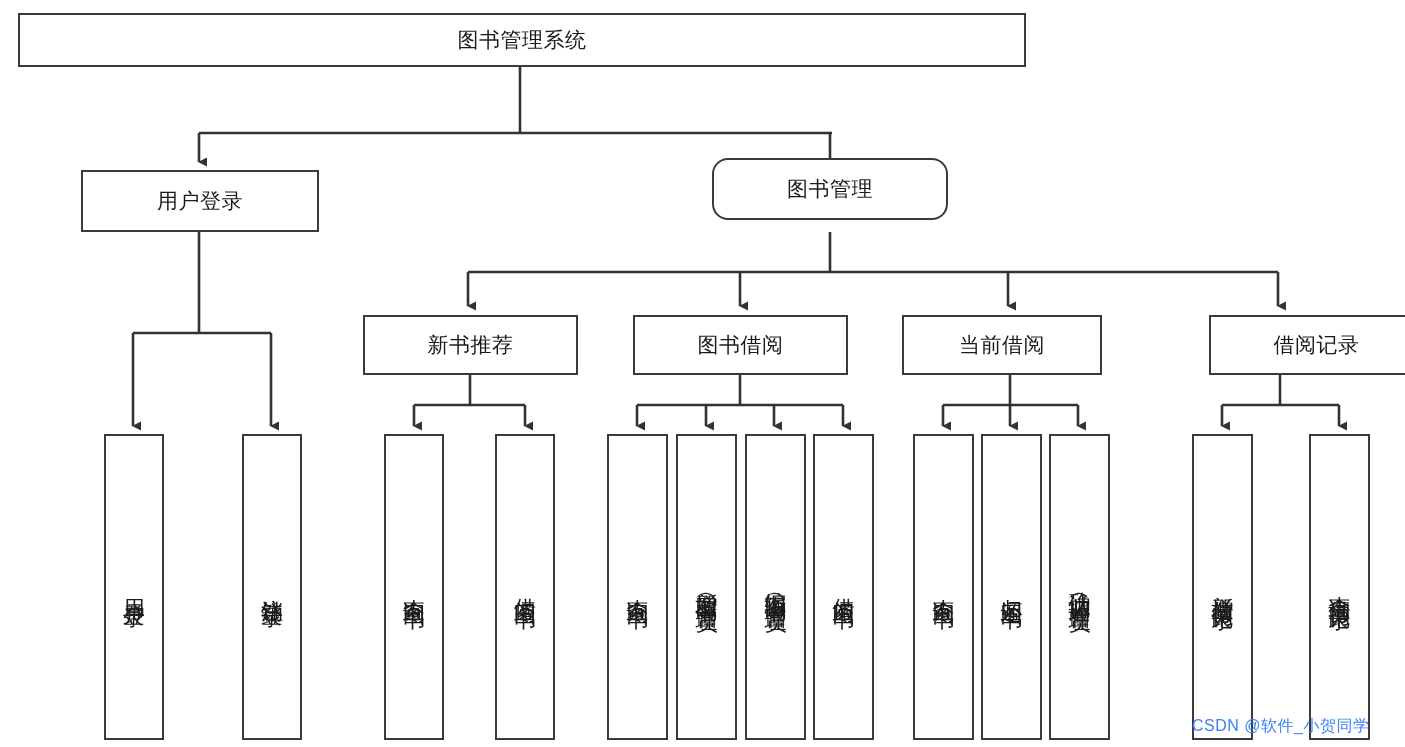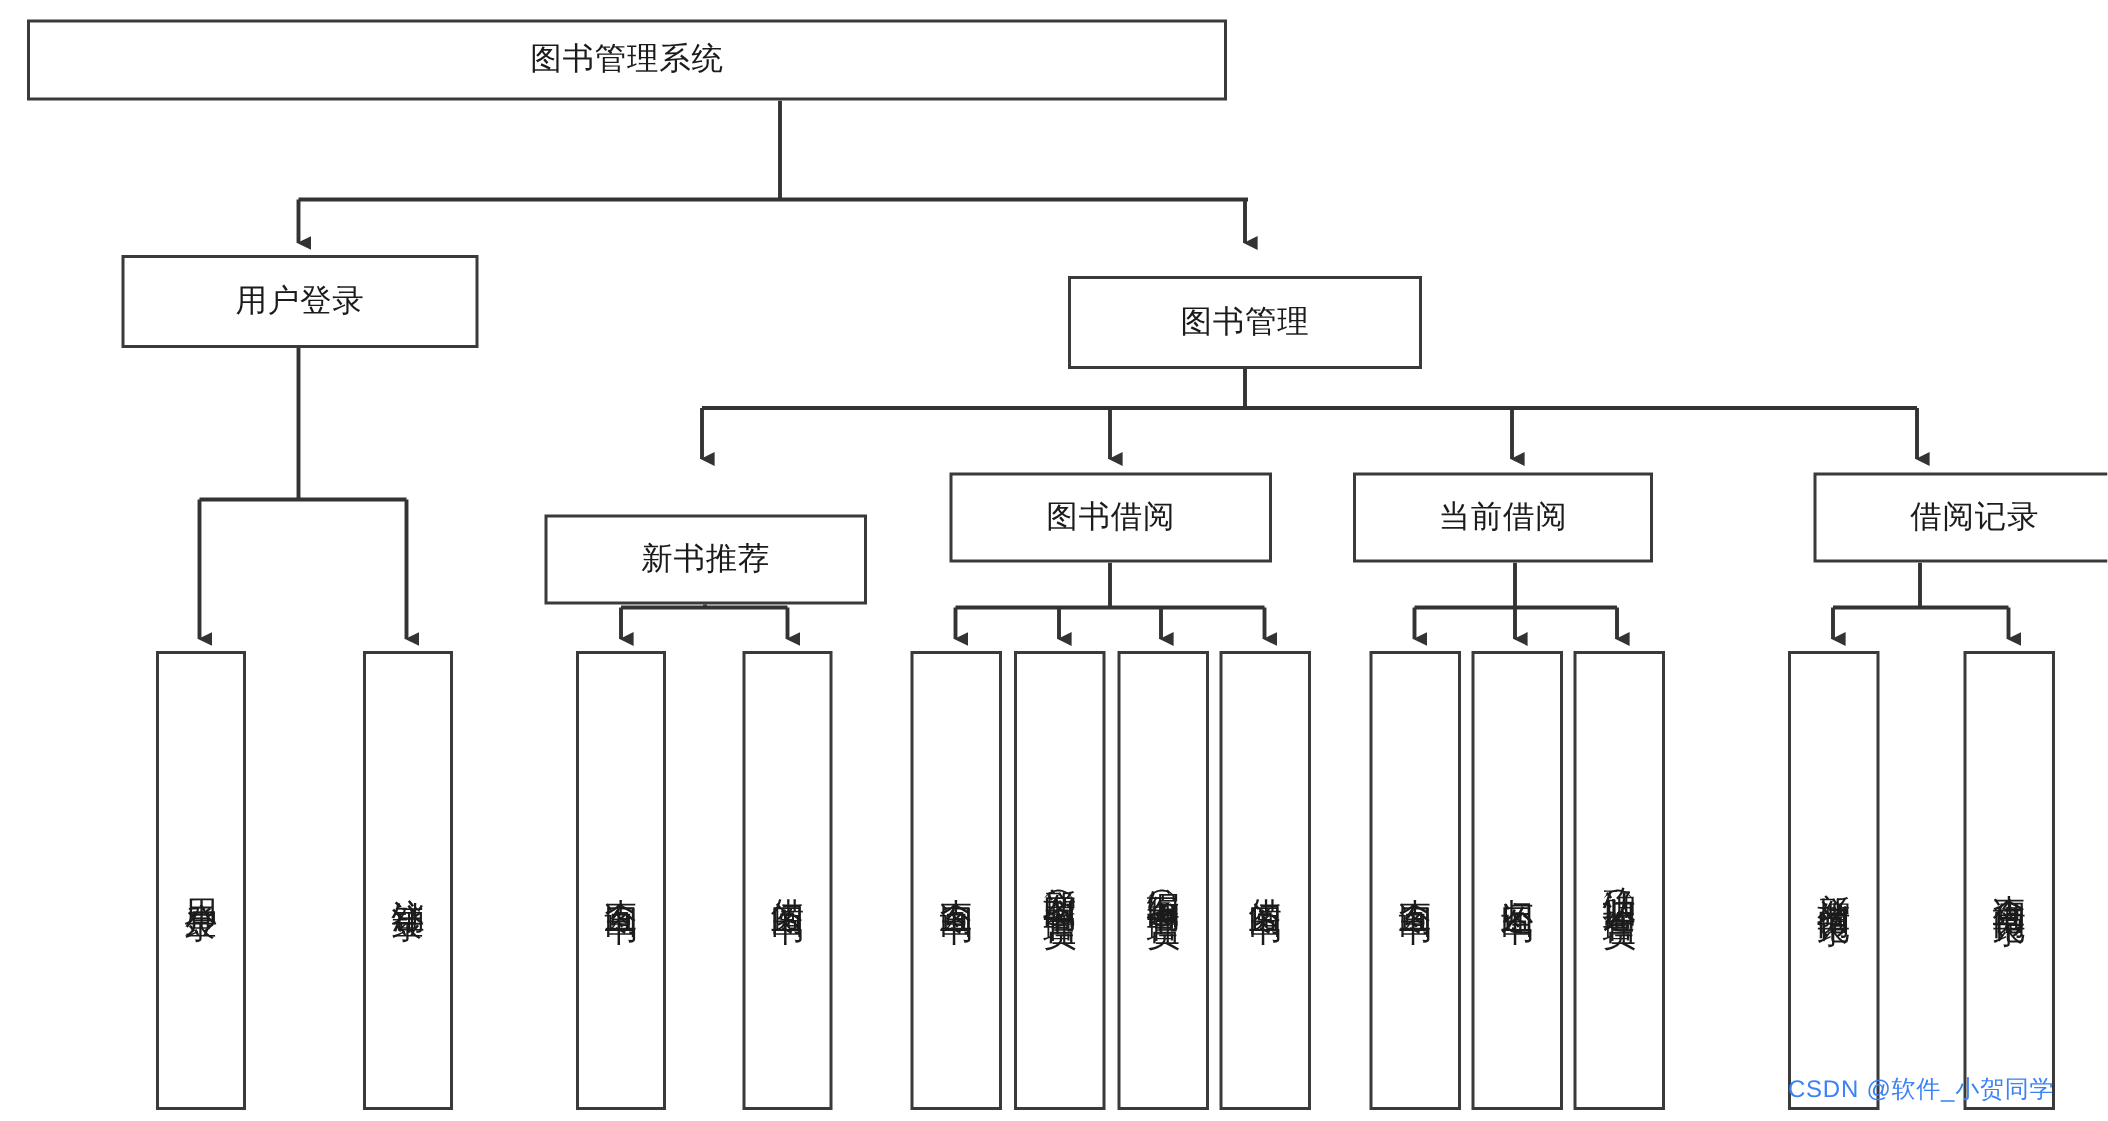--- a/index.html
+++ b/index.html
@@ -124,33 +124,33 @@
       <path d="M1010,405 L1010,426" marker-end="url(#arrowhead)"></path>
       <path d="M1078,405 L1078,426" marker-end="url(#arrowhead)"></path>
 
       <path d="M1280,375 L1280,405"></path>
       <path d="M1222,405 L1339,405"></path>
       <path d="M1222,405 L1222,426" marker-end="url(#arrowhead)"></path>
       <path d="M1339,405 L1339,426" marker-end="url(#arrowhead)"></path>
     </g>
   </svg>
 
-  <div class="node horiz" id="node-root" style="left:18px; top:13px; width:800px; height:54px;align-items:center;">
+  <div class="node horiz" id="node-root" style="left:18px; top:13px; width:1008px; height:54px;align-items:center;">
     <span class="label">图书管理系统</span>
   </div>
 
   <div class="node horiz" style="left:81px; top:170px; width:238px; height:62px;">
     <span class="label">用户登录</span>
   </div>
 
-  <div class="node horiz" style="left:712px; top:184px; width:236px; height:62px;">
+  <div class="node horiz" style="left:712px; top:158px; width:236px; height:62px;border-radius:16px;">
     <span class="label">图书管理</span>
   </div>
 
-  <div class="node horiz" style="left:363px; top:315px; width:215px; height:60px;margin-top:28px;">
+  <div class="node horiz" style="left:363px; top:315px; width:215px; height:60px;">
     <span class="label">新书推荐</span>
   </div>
 
   <div class="node horiz" style="left:633px; top:315px; width:215px; height:60px;">
     <span class="label">图书借阅</span>
   </div>
 
   <div class="node horiz" style="left:902px; top:315px; width:200px; height:60px;">
     <span class="label">当前借阅</span>
   </div>

